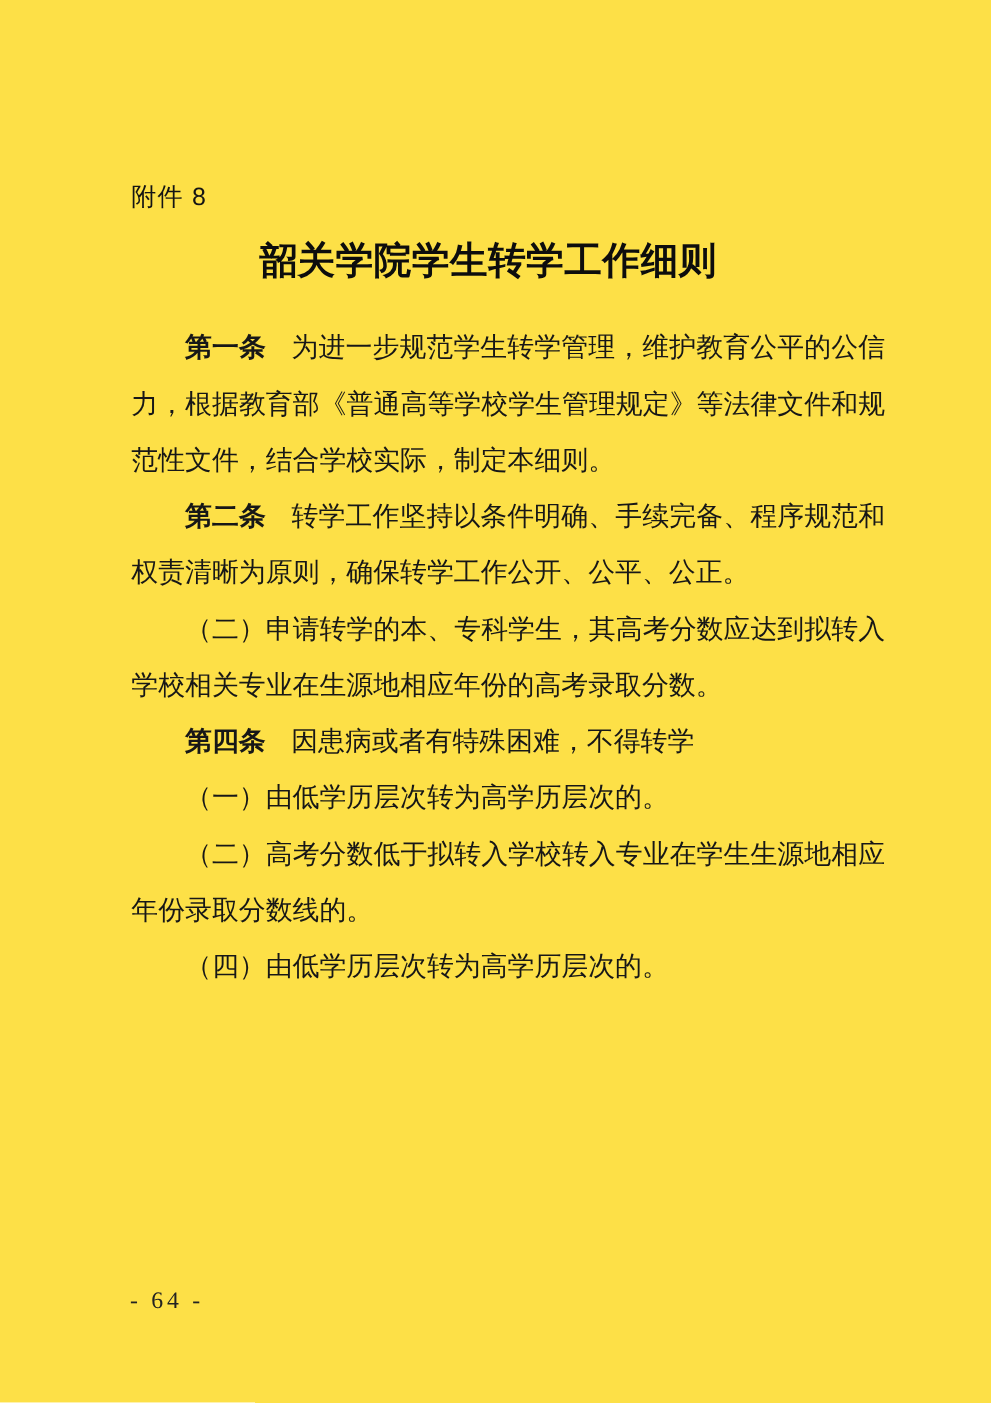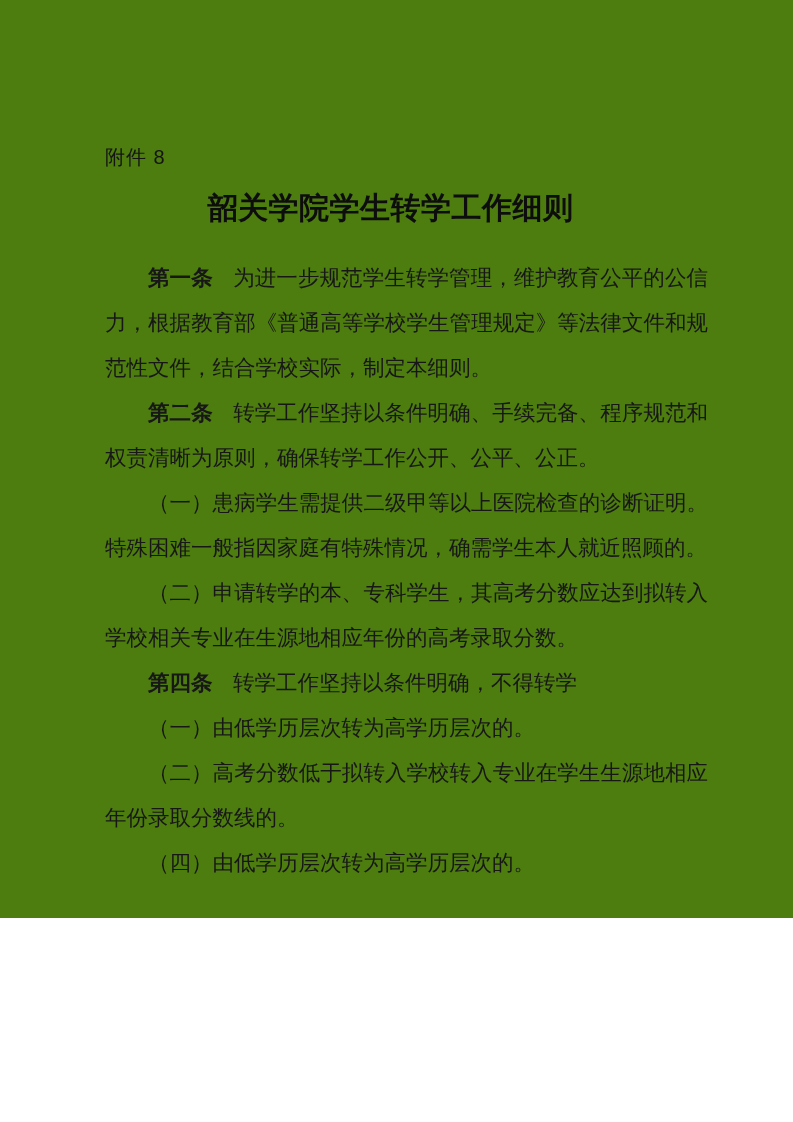--- a/index.html
+++ b/index.html
@@ -3,22 +3,22 @@
 <meta charset="utf-8">
 <style>
   html, body {
     margin: 0;
     padding: 0;
     background: #ffffff;
   }
   .page {
     position: relative;
     width: 793px;
-    height: 918px;
-    background: #4d7c0f;
+    height: 1122px;
+    background: #fde047;
     color: #111111;
     overflow: hidden;
     font-family: "Liberation Serif", "DejaVu Serif", serif;
   }
   .attachment-label {
     position: absolute;
     left: 105px;
     top: 144px;
     font-family: "Liberation Sans", "DejaVu Sans", sans-serif;
     font-size: 20px;
@@ -77,25 +77,24 @@
 
   <h1 class="doc-title" style="margin:0; font-size:30px;">韶关学院学生转学工作细则</h1>
 
   <div class="doc-body">
 
     <p><span class="article-lead">第一条</span><span>为进一步规范学生转学管理，维护教育公平的公信力，根据教育部《普通高等学校学生管理规定》等法律文件和规范性文件，结合学校实际，制定本细则。</span></p>
 
     <p><span class="article-lead">第二条</span><span>转学工作坚持以条件明确、手续完备、程序规范和权责清晰为原则，确保转学工作公开、公平、公正。</span></p>
 
 
-    <p><span class="article-lead"></span><span>（一）患病学生需提供二级甲等以上医院检查的诊断证明。特殊困难一般指因家庭有特殊情况，确需学生本人就近照顾的。</span></p>
 
     <p><span class="article-lead"></span><span>（二）申请转学的本、专科学生，其高考分数应达到拟转入学校相关专业在生源地相应年份的高考录取分数。</span></p>
 
-    <p><span class="article-lead">第四条</span><span>转学工作坚持以条件明确，不得转学</span></p>
+    <p><span class="article-lead">第四条</span><span>因患病或者有特殊困难，不得转学</span></p>
 
     <p><span class="article-lead"></span><span>（一）由低学历层次转为高学历层次的。</span></p>
 
     <p><span class="article-lead"></span><span>（二）高考分数低于拟转入学校转入专业在学生生源地相应年份录取分数线的。</span></p>
 
 
     <p><span class="article-lead"></span><span>（四）由低学历层次转为高学历层次的。</span></p>
 
   </div>
 

